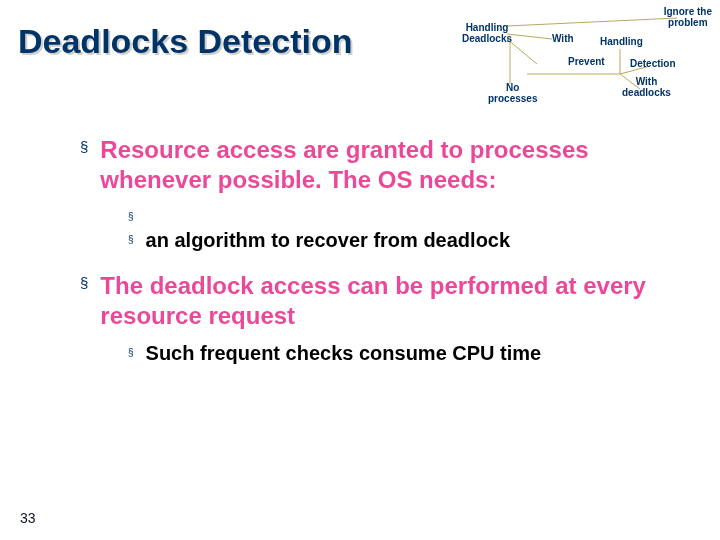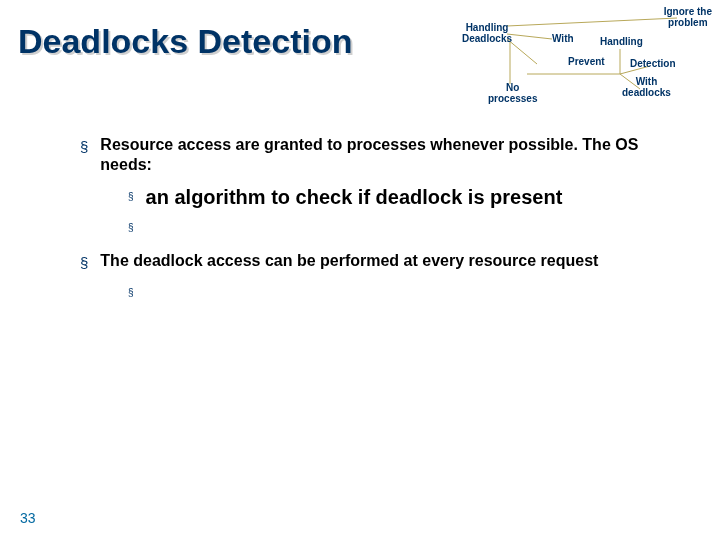--- a/index.html
+++ b/index.html
@@ -50,23 +50,23 @@
     display: flex;
     margin-bottom: 8px;
   }
   .bullet-l1 .marker {
     color: #003366;
     font-size: 15px;
     margin-right: 12px;
     margin-top: 3px;
   }
   .bullet-l1 .text {
-    font-size: 16px;
+    font-size: 24px;
     font-weight: bold;
-    color: #000000;
+    color: #ec4899;
     line-height: 1.25;
   }
   .sub {
     margin-left: 48px;
     margin-top: 10px;
     margin-bottom: 18px;
   }
   .bullet-l2 {
     display: flex;
     margin-bottom: 6px;
@@ -81,21 +81,21 @@
     font-size: 20px;
     font-weight: bold;
     color: #000;
     line-height: 1.25;
   }
   .slide-number {
     position: absolute;
     bottom: 14px;
     left: 20px;
     font-size: 14px;
-    color: #0369a1;
+    color: #0f172a;
   }
 </style>
 </head>
 <body>
 
 <div class="title">Deadlocks Detection</div>
 
 <div class="diagram">
   <svg viewBox="0 0 260 105">
     <g stroke="#b8a85a" stroke-width="1" fill="none">
@@ -124,31 +124,32 @@
 </div>
 
 <div class="content">
   <div class="bullet-l1">
     <span class="marker">§</span>
     <span class="text">Resource access are granted to processes whenever possible. The OS needs:</span>
   </div>
   <div class="sub">
     <div class="bullet-l2">
       <span class="marker">§</span>
-      <span class="text">an algorithm to check if deadlock is present</span>
     </div>
     <div class="bullet-l2">
       <span class="marker">§</span>
+      <span class="text">an algorithm to recover from deadlock</span>
     </div>
   </div>
 
   <div class="bullet-l1">
     <span class="marker">§</span>
     <span class="text">The deadlock access can be performed at every resource request</span>
   </div>
   <div class="sub">
     <div class="bullet-l2">
       <span class="marker">§</span>
+      <span class="text">Such frequent checks consume CPU time</span>
     </div>
   </div>
 </div>
 
 <div class="slide-number">33</div>
 
 </body></html>

